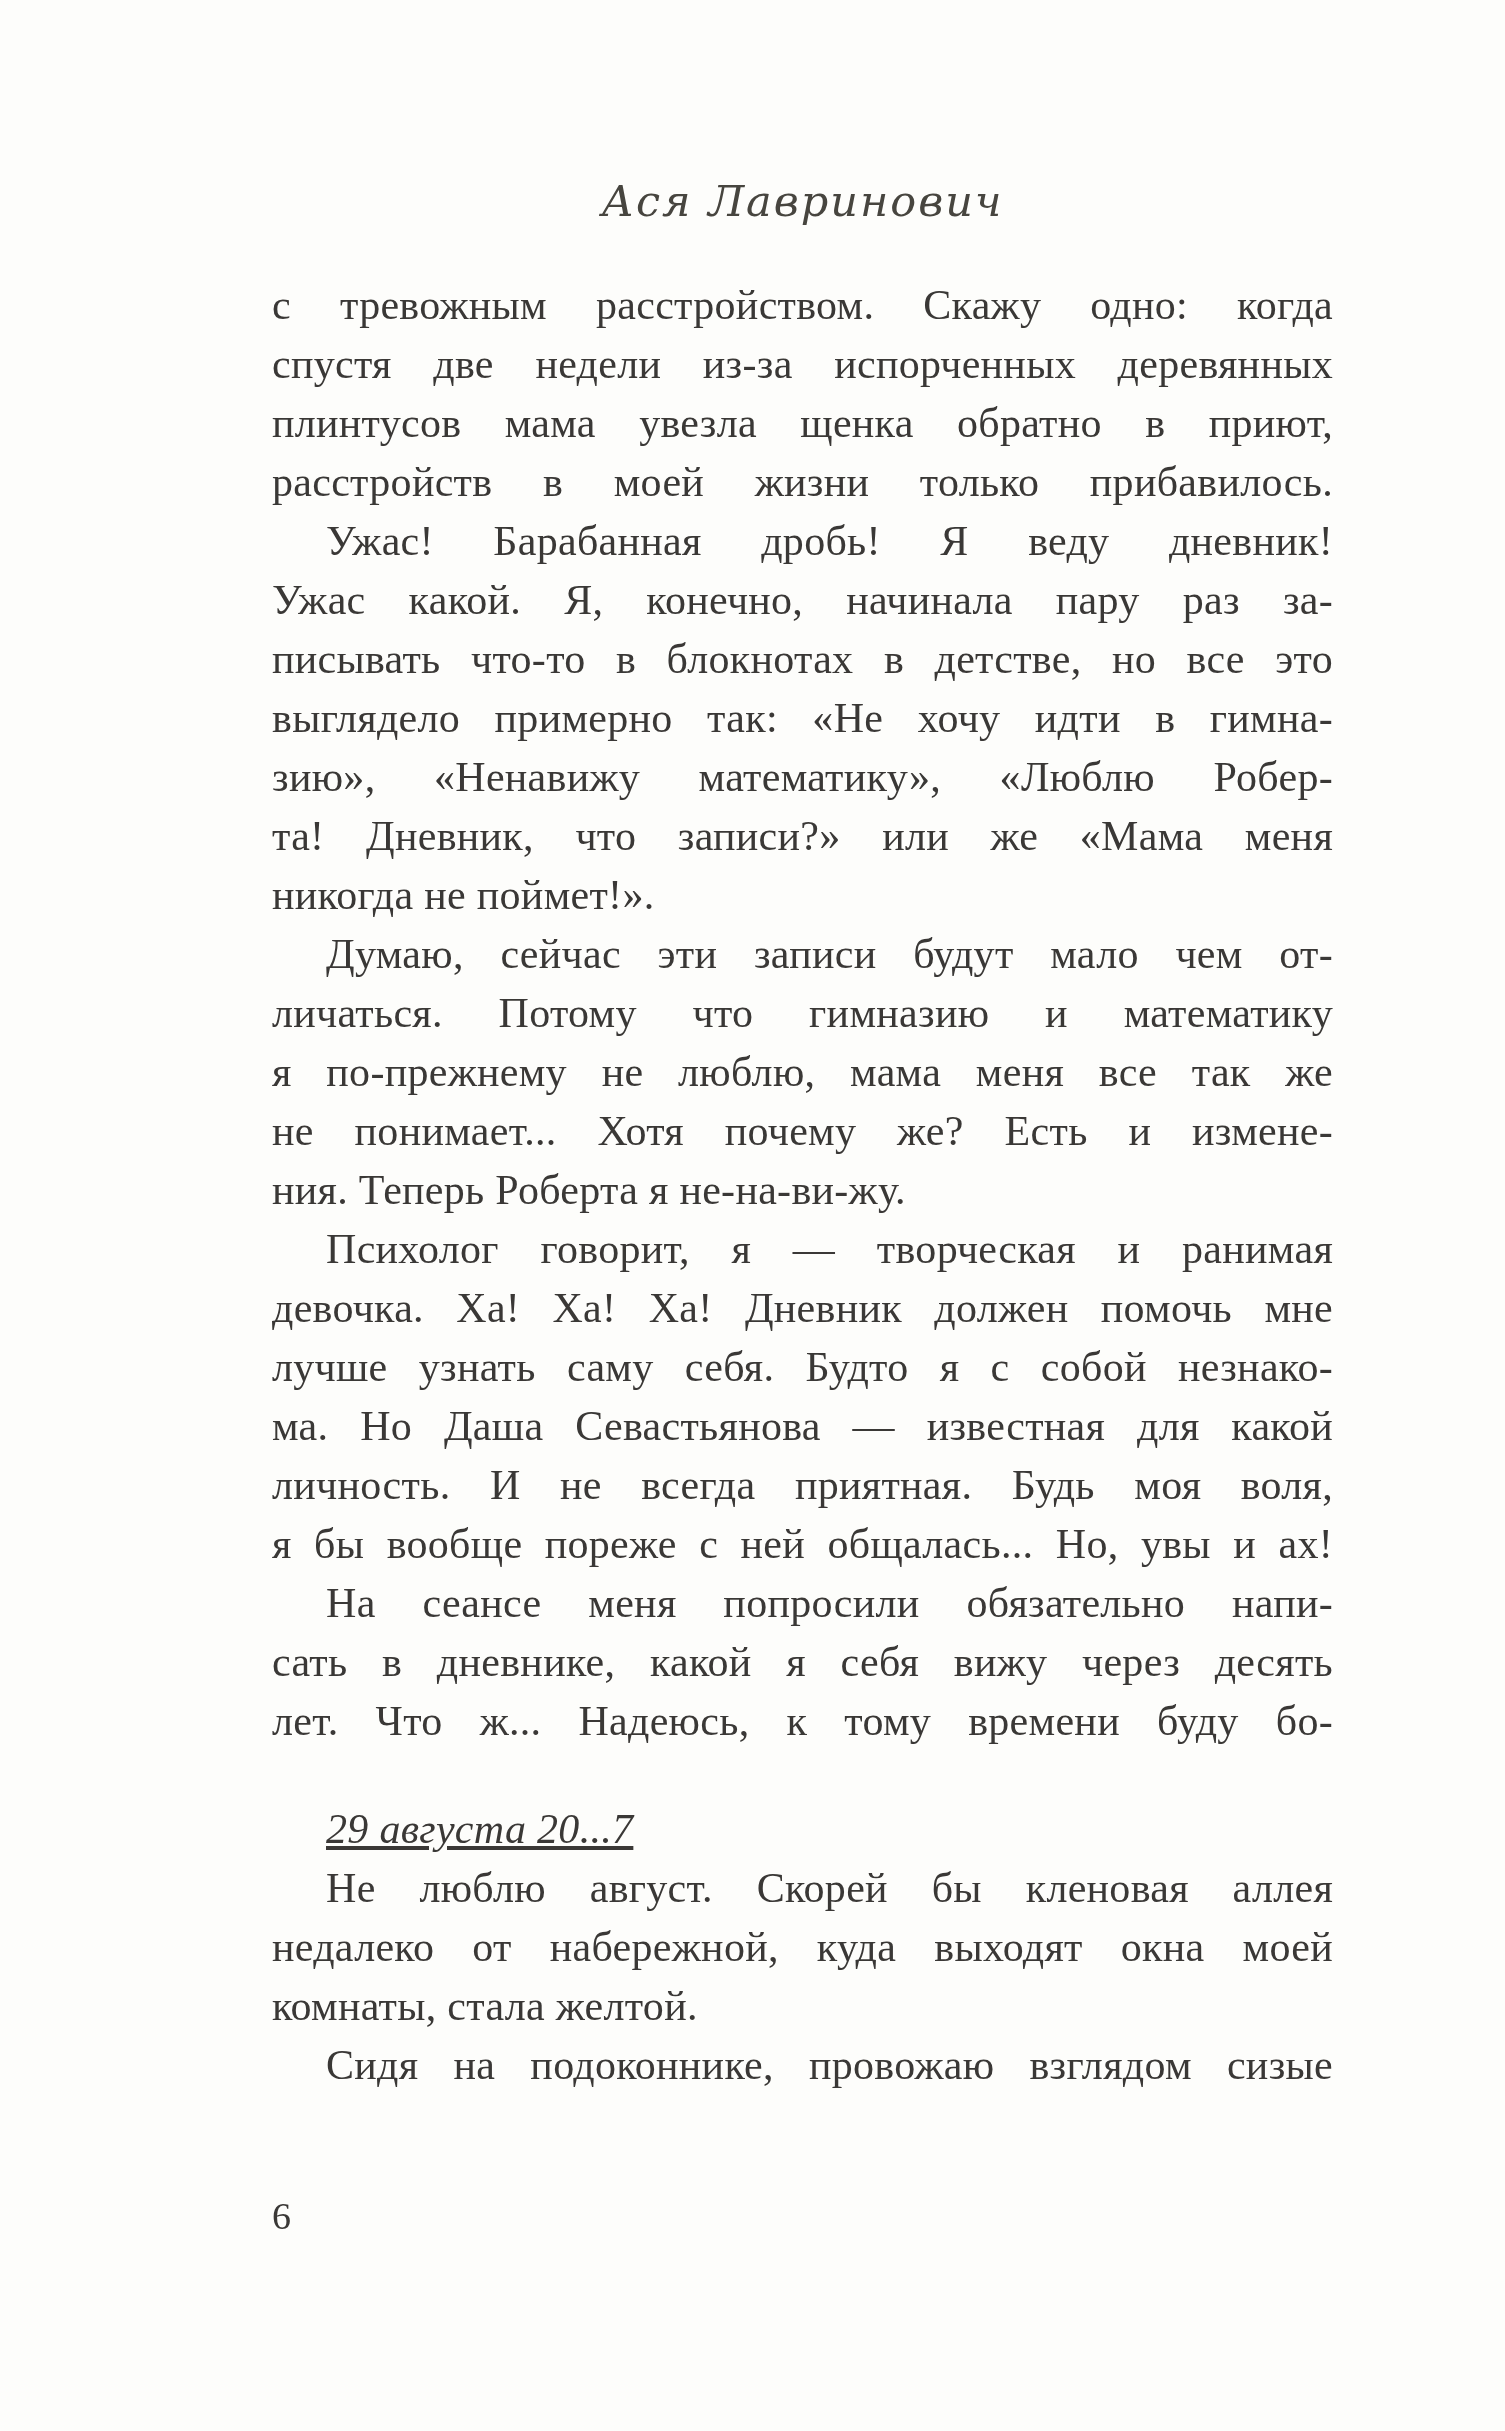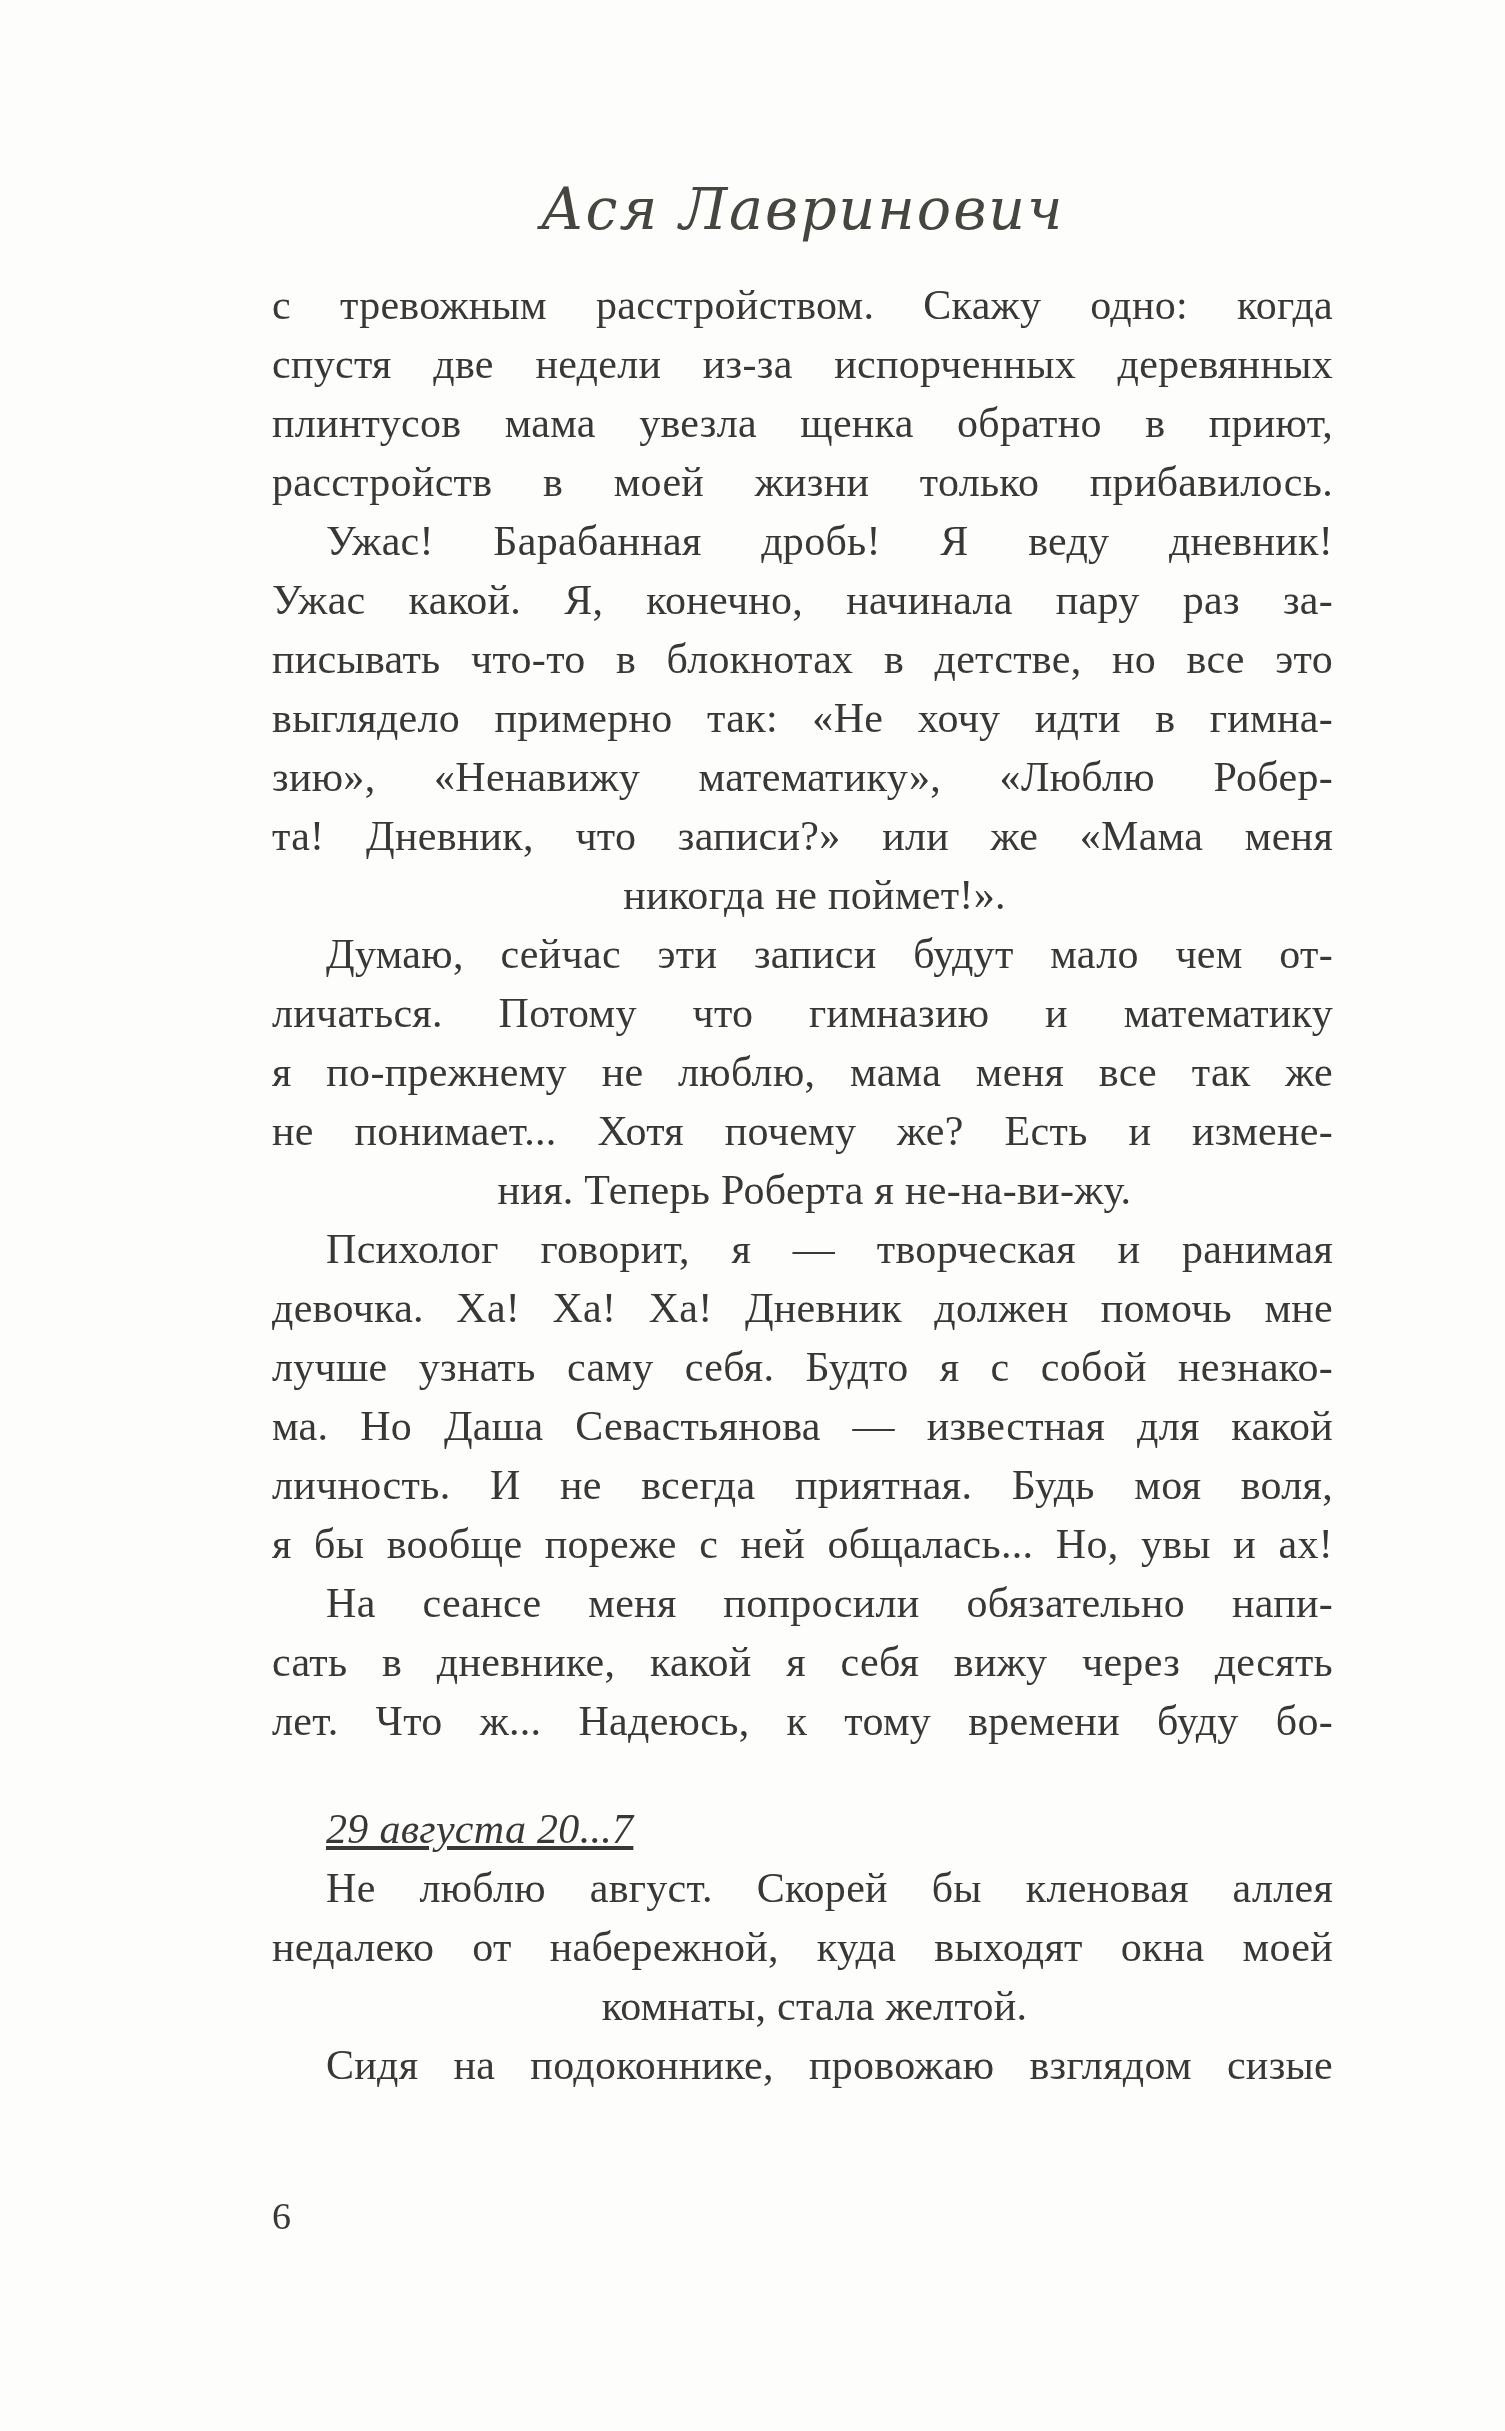--- a/index.html
+++ b/index.html
@@ -18,39 +18,39 @@
     overflow: hidden;
   }
   .running-header {
     position: absolute;
     top: 176px;
     left: 272px;
     width: 1061px;
     text-align: center;
     font-family: "DejaVu Serif", serif;
     font-style: italic;
-    font-size: 57px;
+    font-size: 43px;
     letter-spacing: 2px;
     color: #47453f;
   }
   .body-text {
     position: absolute;
     top: 276px;
     left: 272px;
     width: 1061px;
     font-size: 42px;
     line-height: 59px;
     letter-spacing: 0.3px;
   }
   .line { min-height: 59px; }
   .j {
     text-align: justify;
     text-align-last: justify;
   }
-  .last { text-align: center; margin-left: 24px; }
+  .last { text-align: left; }
   .indent { text-indent: 54px; }
   .date { font-style: italic; }
   .gap { margin-top: 49px; text-decoration: underline; }
   .page-number {
     position: absolute;
     left: 272px;
     top: 2194px;
     font-size: 38px;
     color: #3a3836;
   }

